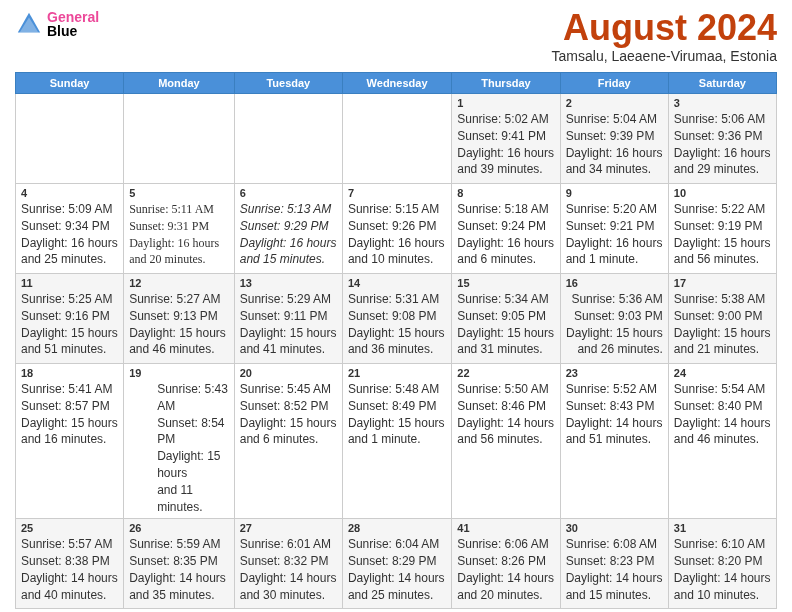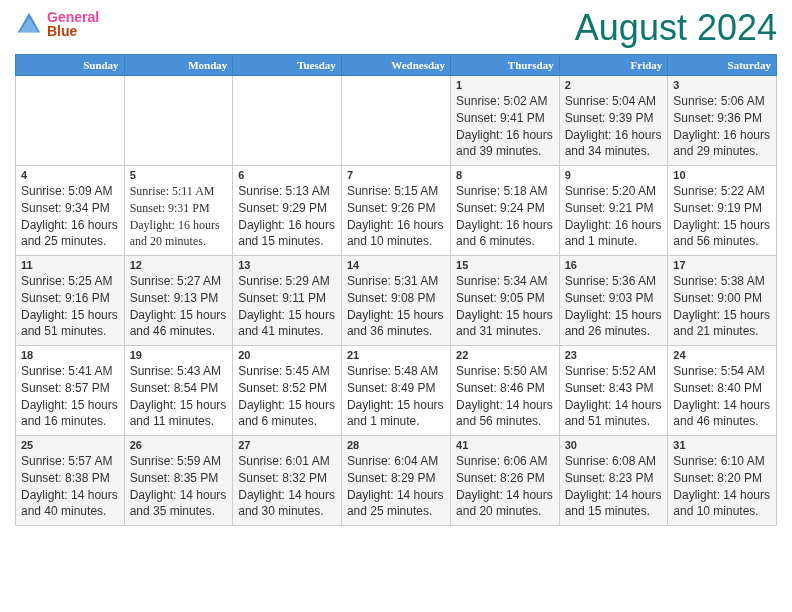--- a/index.html
+++ b/index.html
@@ -5,38 +5,37 @@
     * { box-sizing: border-box; margin: 0; padding: 0; }
     body { font-family: Arial, sans-serif; background: #fff; width: 792px; height: 612px; overflow: hidden; }
     
     .page { width: 792px; height: 612px; padding: 10px 15px; }
     
     .header { display: flex; justify-content: space-between; align-items: flex-start; margin-bottom: 8px; }
     
     .logo { display: flex; align-items: center; gap: 4px; }
     .logo-text { display: flex; flex-direction: column; line-height: 1; }
     .logo-general { font-size: 14px; font-weight: bold; color: #ec4899; }
-    .logo-blue { font-size: 14px; font-weight: bold; color: #c2410c; }
+    .logo-blue { font-size: 14px; font-weight: bold; color: #000000; }
     .logo-icon { width: 28px; height: 28px; }
     
     .title-section { text-align: right; }
-    .month-title { font-size: 36px; font-weight: normal; color: #0f766e; line-height: 1; }
+    .month-title { font-size: 36px; font-weight: bold; color: #c2410c; line-height: 1; }
     .location-title { font-size: 14px; color: #333; margin-top: 2px; }
     
     .calendar { width: 100%; border-collapse: collapse; }
     
     .calendar thead th {
       background: #4a90d9;
       color: #fff;
       font-size: 11px;
       font-weight: bold;
       padding: 4px 5px;
-      text-align: right;
+      text-align: center;
       border: 1px solid #3a7fc0;
-      font-family: Liberation Serif, serif;
     }
     
     .calendar tbody td {
       border: 1px solid #ccc;
       vertical-align: top;
       padding: 3px 5px;
       width: 113px;
       height: 90px;
       font-size: 9.5px;
       color: #333;
@@ -66,20 +65,21 @@
         <polygon points="15,3 27,24 3,24" fill="#4a90d9"></polygon>
         <polygon points="15,8 25,24 5,24" fill="#fff" opacity="0.3"></polygon>
       </svg>
       <div class="logo-text">
         <span class="logo-general">General</span>
         <span class="logo-blue">Blue</span>
       </div>
     </div>
     <div class="title-section">
       <div class="month-title">August 2024</div>
+      <div class="location-title">Tamsalu, Laeaene-Virumaa, Estonia</div>
     </div>
   </div>
 
   <table class="calendar">
     <thead>
       <tr>
       <th>Sunday</th>
           <th>Monday</th>
           <th>Tuesday</th>
           <th>Wednesday</th>
@@ -126,21 +126,21 @@
           </td>
           <td>
             <div class="day-number">5</div>
             <div class="day-info" style="white-space: pre-line; font-family: Liberation Serif, serif;">Sunrise: 5:11 AM
 Sunset: 9:31 PM
 Daylight: 16 hours
 and 20 minutes.</div>
           </td>
           <td>
             <div class="day-number">6</div>
-            <div class="day-info" style="white-space: pre-line;">Sunrise: 5:13 AM
+            <div class="day-info" style="white-space: pre-line; font-style: italic;">Sunrise: 5:13 AM
 Sunset: 9:29 PM
 Daylight: 16 hours
 and 15 minutes.</div>
           </td>
           <td>
             <div class="day-number">7</div>
             <div class="day-info" style="white-space: pre-line;">Sunrise: 5:15 AM
 Sunset: 9:26 PM
 Daylight: 16 hours
 and 10 minutes.</div>
@@ -198,21 +198,21 @@
           </td>
           <td>
             <div class="day-number">15</div>
             <div class="day-info" style="white-space: pre-line;">Sunrise: 5:34 AM
 Sunset: 9:05 PM
 Daylight: 15 hours
 and 31 minutes.</div>
           </td>
           <td>
             <div class="day-number">16</div>
-            <div class="day-info" style="white-space: pre-line;">Sunrise: 5:36 AM
+            <div class="day-info" style="white-space: pre-line; text-align: right;">Sunrise: 5:36 AM
 Sunset: 9:03 PM
 Daylight: 15 hours
 and 26 minutes.</div>
           </td>
           <td>
             <div class="day-number">17</div>
             <div class="day-info" style="white-space: pre-line;">Sunrise: 5:38 AM
 Sunset: 9:00 PM
 Daylight: 15 hours
 and 21 minutes.</div>
@@ -221,21 +221,21 @@
         <tr>
           <td>
             <div class="day-number">18</div>
             <div class="day-info" style="white-space: pre-line;">Sunrise: 5:41 AM
 Sunset: 8:57 PM
 Daylight: 15 hours
 and 16 minutes.</div>
           </td>
           <td>
             <div class="day-number">19</div>
-            <div class="day-info" style="white-space: pre-line;">Sunrise: 5:43 AM
+            <div class="day-info" style="white-space: pre-line; margin-left: 28px;">Sunrise: 5:43 AM
 Sunset: 8:54 PM
 Daylight: 15 hours
 and 11 minutes.</div>
           </td>
           <td>
             <div class="day-number">20</div>
             <div class="day-info" style="white-space: pre-line;">Sunrise: 5:45 AM
 Sunset: 8:52 PM
 Daylight: 15 hours
 and 6 minutes.</div>

